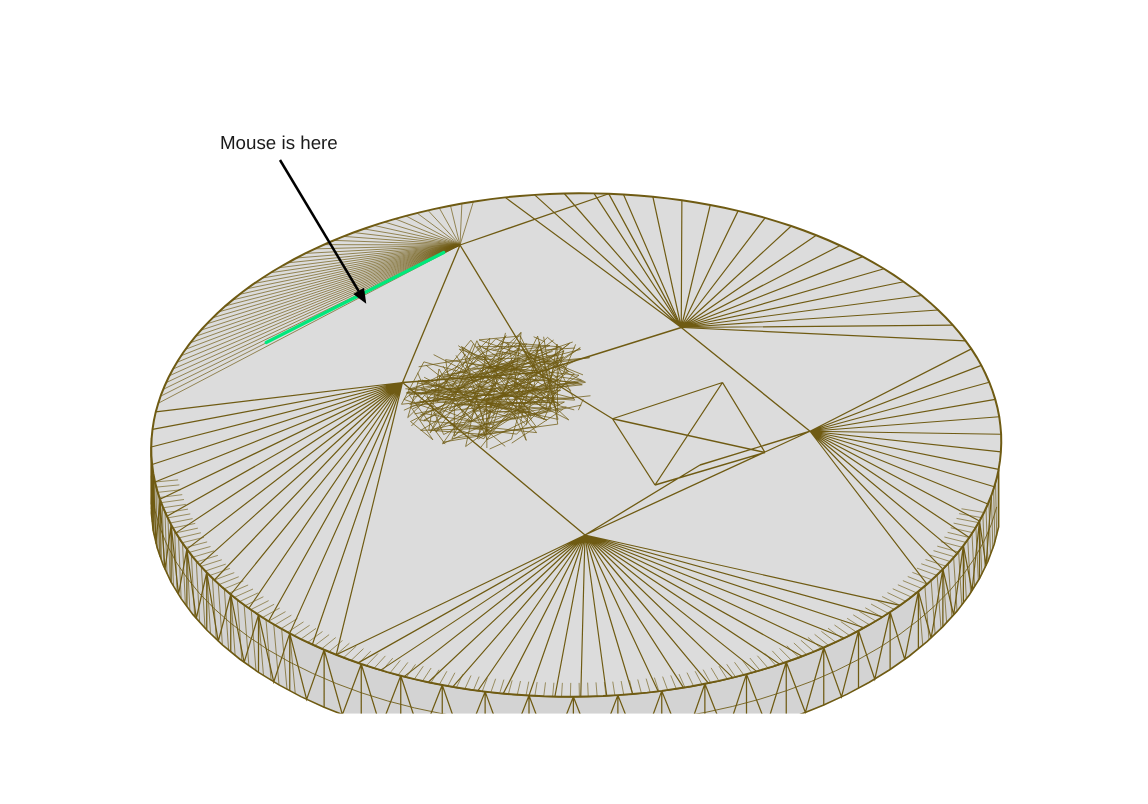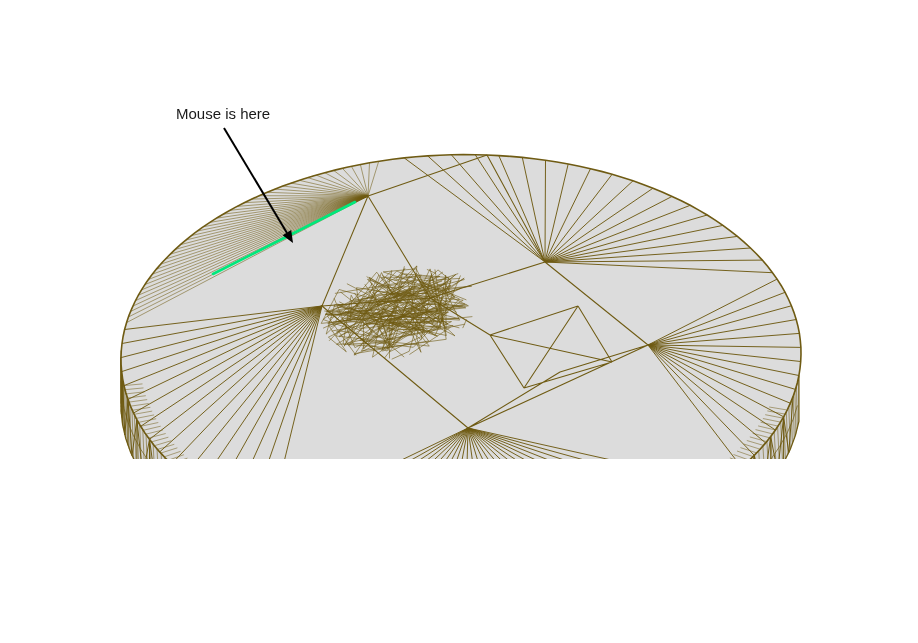--- a/index.html
+++ b/index.html
@@ -1,16 +1,16 @@
 <!DOCTYPE html>
 <html><head>
 <meta charset="utf-8">
 <style>
   html,body{margin:0;padding:0;background:#ffffff;}
-  .stage{position:relative;width:918px;height:459px;background:#ffffff;overflow:hidden;
+  .stage{position:relative;width:918px;height:571px;background:#ffffff;overflow:hidden;
          font-family:"Liberation Sans",sans-serif;}
   svg{display:block;}
   text.anno{font-family:"Liberation Sans",sans-serif;font-size:15px;}
 </style>
 </head>
 <body>
 
 <div class="stage" style="background: rgb(255, 255, 255);">
   <svg id="scene" width="918" height="643" viewBox="0 0 918 643">
     <g id="gWall">

